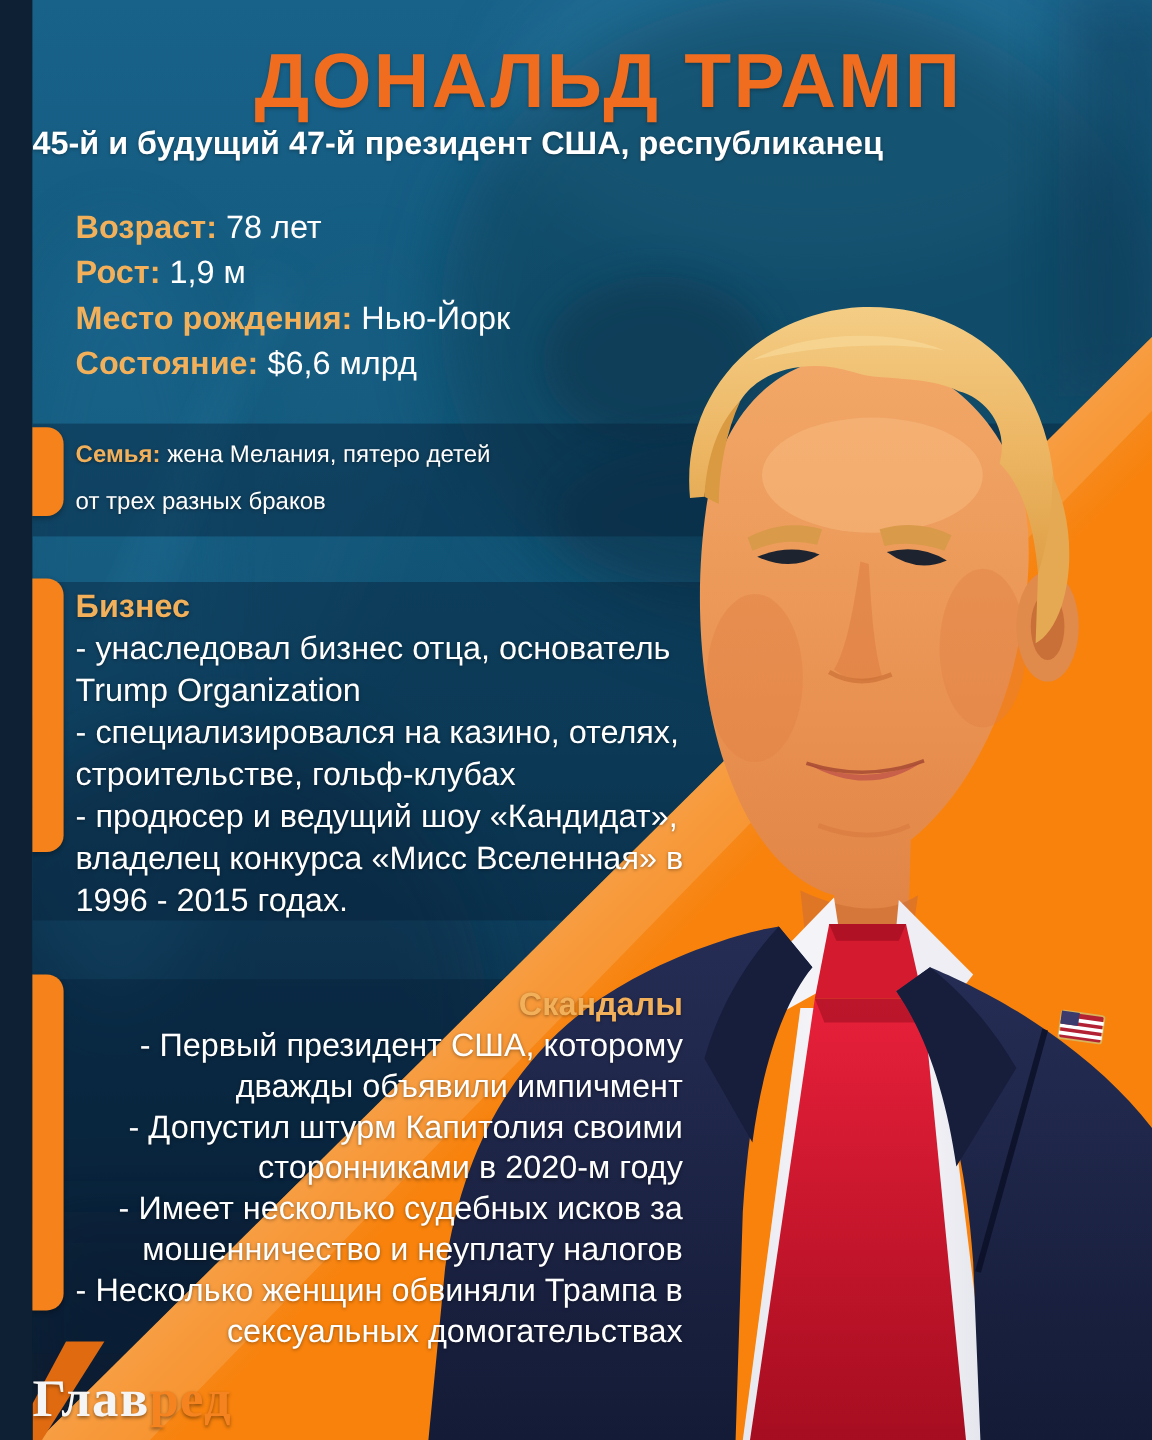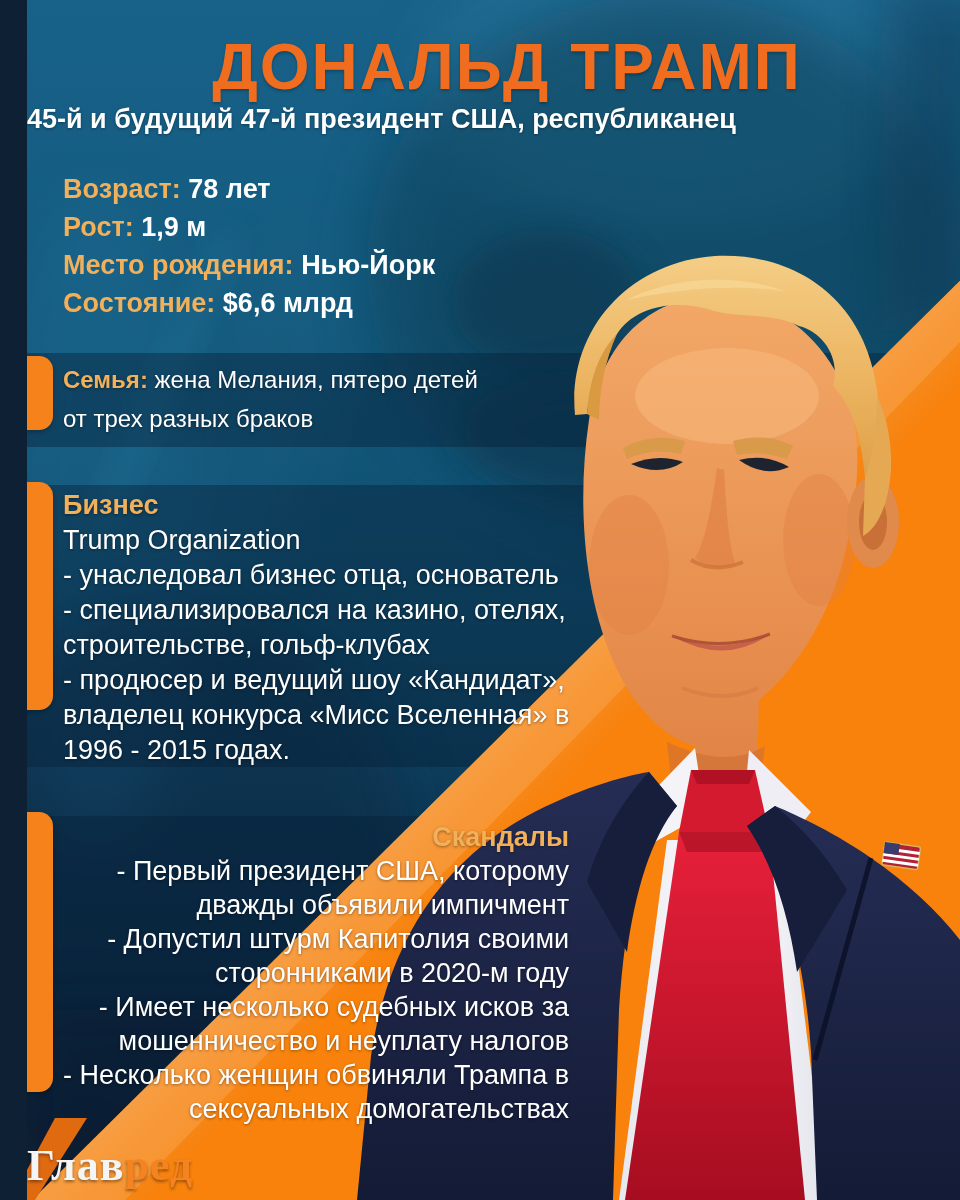--- a/index.html
+++ b/index.html
@@ -26,23 +26,23 @@
     font-size:64px;font-weight:800;letter-spacing:2px;color:#f06c1e;
     text-shadow:0 2px 3px rgba(0,0,0,.25);white-space:nowrap;
   }
   .subtitle{
     position:absolute;top:104px;left:0;width:960px;text-align:left;
     font-size:27px;font-weight:700;color:#ffffff;
     text-shadow:0 1px 3px rgba(0,0,0,.35);white-space:nowrap;
   }
   .stats{position:absolute;left:36px;top:170px;font-size:27px;line-height:38px;white-space:nowrap;}
   .stat-label{color:#f2b05a;font-weight:700;}
-  .stat-value{color:#ffffff;font-weight:700;}
+  .stat-value{color:#ffffff;font-weight:400;}
   .section{position:absolute;left:36px;color:#fff;white-space:nowrap;text-shadow:0 1px 3px rgba(0,0,0,.4);}
-  #sec-family{top:360px;font-size:24px;line-height:39px;}
+  #sec-family{top:360px;font-size:20px;line-height:39px;}
   #sec-business{top:488px;font-size:27px;line-height:35px;}
   #sec-scandals{top:820px;font-size:27px;line-height:34px;text-align:right;}
   .sec-heading{color:#f2b05a;font-weight:700;}
   .sec-line{font-weight:400;}
   .footer-logo{
     position:absolute;top:1140px;left:0;width:960px;text-align:left;
     font-family:"Liberation Serif","DejaVu Serif",serif;font-weight:700;font-size:44px;
     letter-spacing:1px;white-space:nowrap;text-shadow:0 2px 3px rgba(0,0,0,.4);
   }
   .brand-white{color:#f5f5f5;}
@@ -204,22 +204,22 @@
     <div class="tab" id="tab-business"></div>
     <div class="tab" id="tab-scandals"></div>
 
     <div class="section" id="sec-family">
       <div class="sec-line"><span class="sec-heading">Семья:</span> <span>жена Мелания, пятеро детей</span></div>
       <div class="sec-line">от трех разных браков</div>
     </div>
 
     <div class="section" id="sec-business">
       <div class="sec-heading">Бизнес</div>
+      <div class="sec-line">- унаследовал бизнес отца, основатель</div>
       <div class="sec-line">Trump Organization</div>
-      <div class="sec-line">- унаследовал бизнес отца, основатель</div>
       <div class="sec-line">- специализировался на казино, отелях,</div>
       <div class="sec-line">строительстве, гольф-клубах</div>
       <div class="sec-line">- продюсер и ведущий шоу «Кандидат»,</div>
       <div class="sec-line">владелец конкурса «Мисс Вселенная» в</div>
       <div class="sec-line">1996 - 2015 годах.</div>
     </div>
 
     <div class="section" id="sec-scandals">
       <div class="sec-heading">Скандалы</div>
       <div class="sec-line">- Первый президент США, которому</div>

